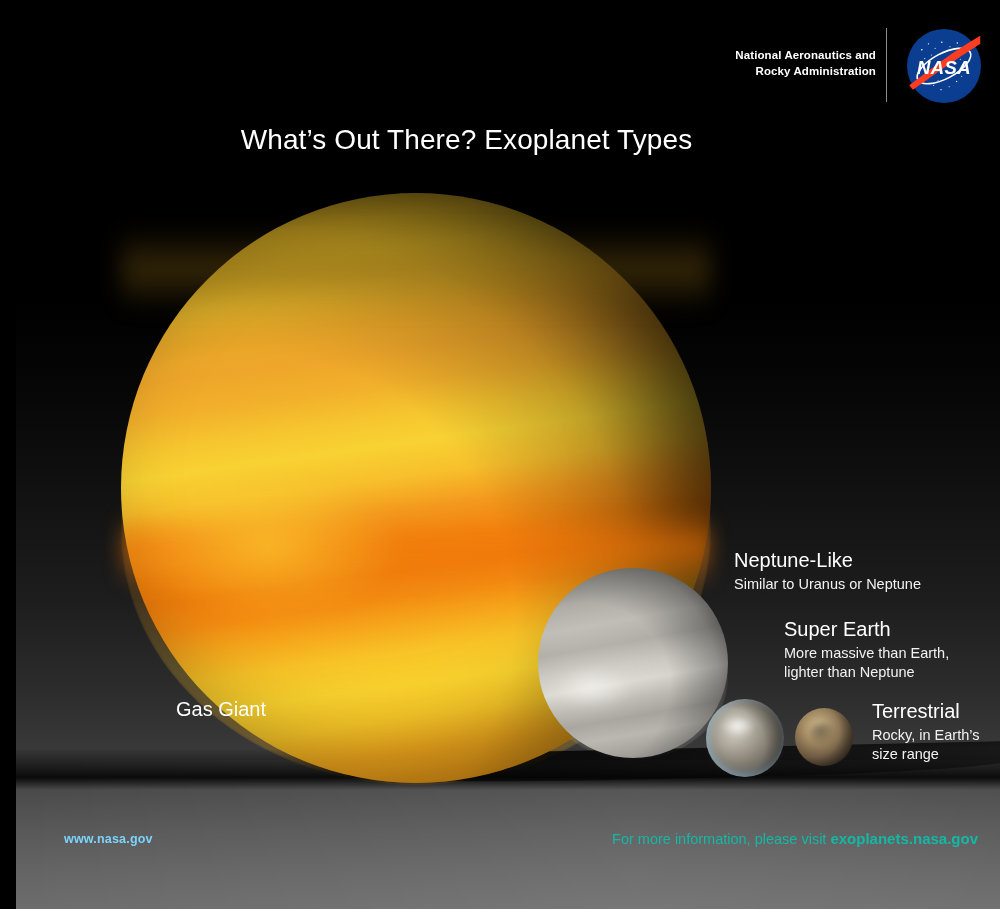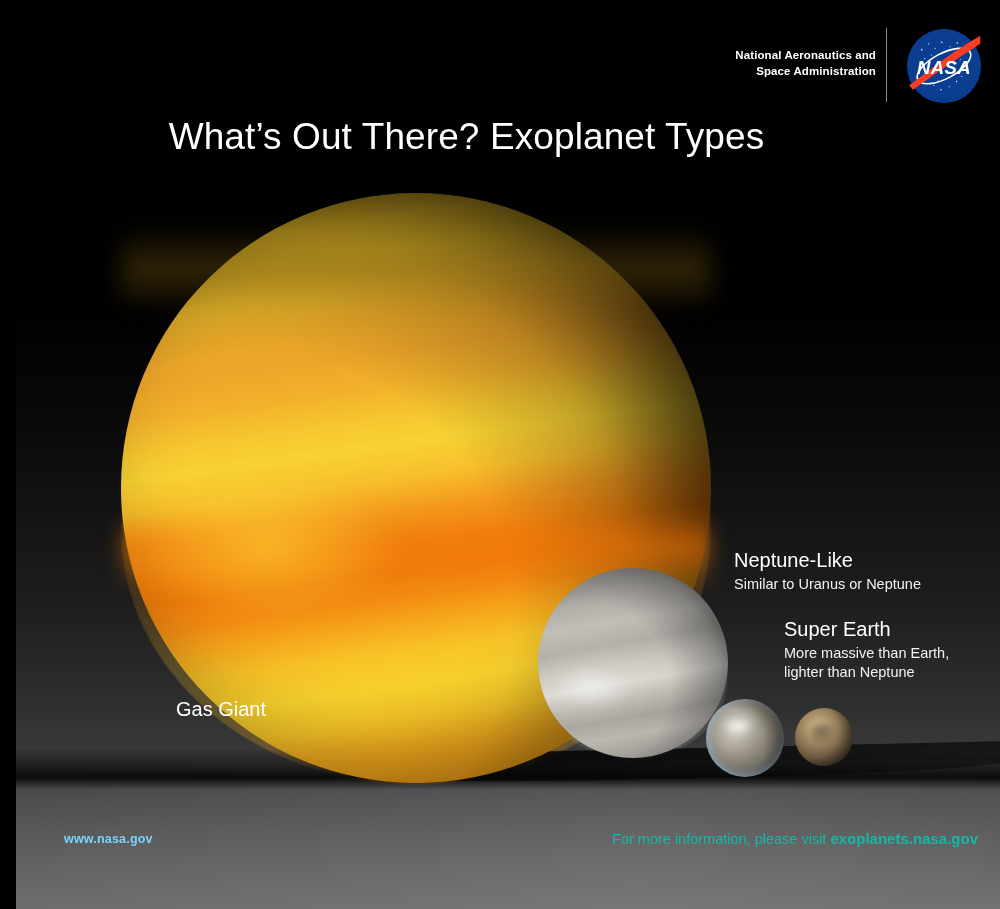--- a/index.html
+++ b/index.html
@@ -91,25 +91,25 @@
   }
   .nasa-logo {
     position: absolute;
     left: 891px; top: 29px;
     width: 74px; height: 74px;
   }
 
   
   .poster-title {
     position: absolute;
-    left: 0; top: 116px;
+    left: 0; top: 124px;
     width: 901px;
     text-align: center;
     color: #ffffff;
-    font-size: 37px;
+    font-size: 28px;
     font-weight: 400;
     letter-spacing: 0.1px;
   }
 
   
   .planet { position: absolute; border-radius: 50%; }
 
   
   #gas-giant {
     left: 105px; top: 193px;
@@ -390,21 +390,21 @@
     <div class="rim"></div>
     <div class="cloud"></div>
   </div>
 
   <div class="planet" id="terrestrial">
     <div class="land"></div>
   </div>
 
   <div class="nasa-wordmark">
     <div>National Aeronautics and</div>
-    <div>Space Administration</div>
+    <div>Rocky Administration</div>
   </div>
   <div class="header-divider"></div>
 
   <div class="nasa-logo">
     <svg viewBox="0 0 100 100" width="74" height="74" aria-hidden="true">
       <circle cx="50" cy="50" r="50" fill="#0b3d91"></circle>
       <g fill="#ffffff">
         <circle cx="20" cy="28" r="1.1"></circle>
           <circle cx="29" cy="20" r="0.9"></circle>
         <circle cx="38" cy="26" r="0.8"></circle>
@@ -444,20 +444,27 @@
       <div>More massive than Earth,</div>
       <div>lighter than Neptune</div>
     </div>
   </div>
 
   <div class="label" id="label-neptune-like">
     <div class="name">Neptune-Like</div>
     <div class="desc">Similar to Uranus or Neptune</div>
   </div>
 
+  <div class="label" id="label-terrestrial">
+    <div class="name">Terrestrial</div>
+    <div class="desc">
+      <div>Rocky, in Earth’s</div>
+      <div>size range</div>
+    </div>
+  </div>
 
   <div class="footer-left">www.nasa.gov</div>
   <div class="footer-right">
     <span>For more information, please visit</span>
     <span class="strong">exoplanets.nasa.gov</span>
   </div>
 
 </div>
 
 </body></html>

